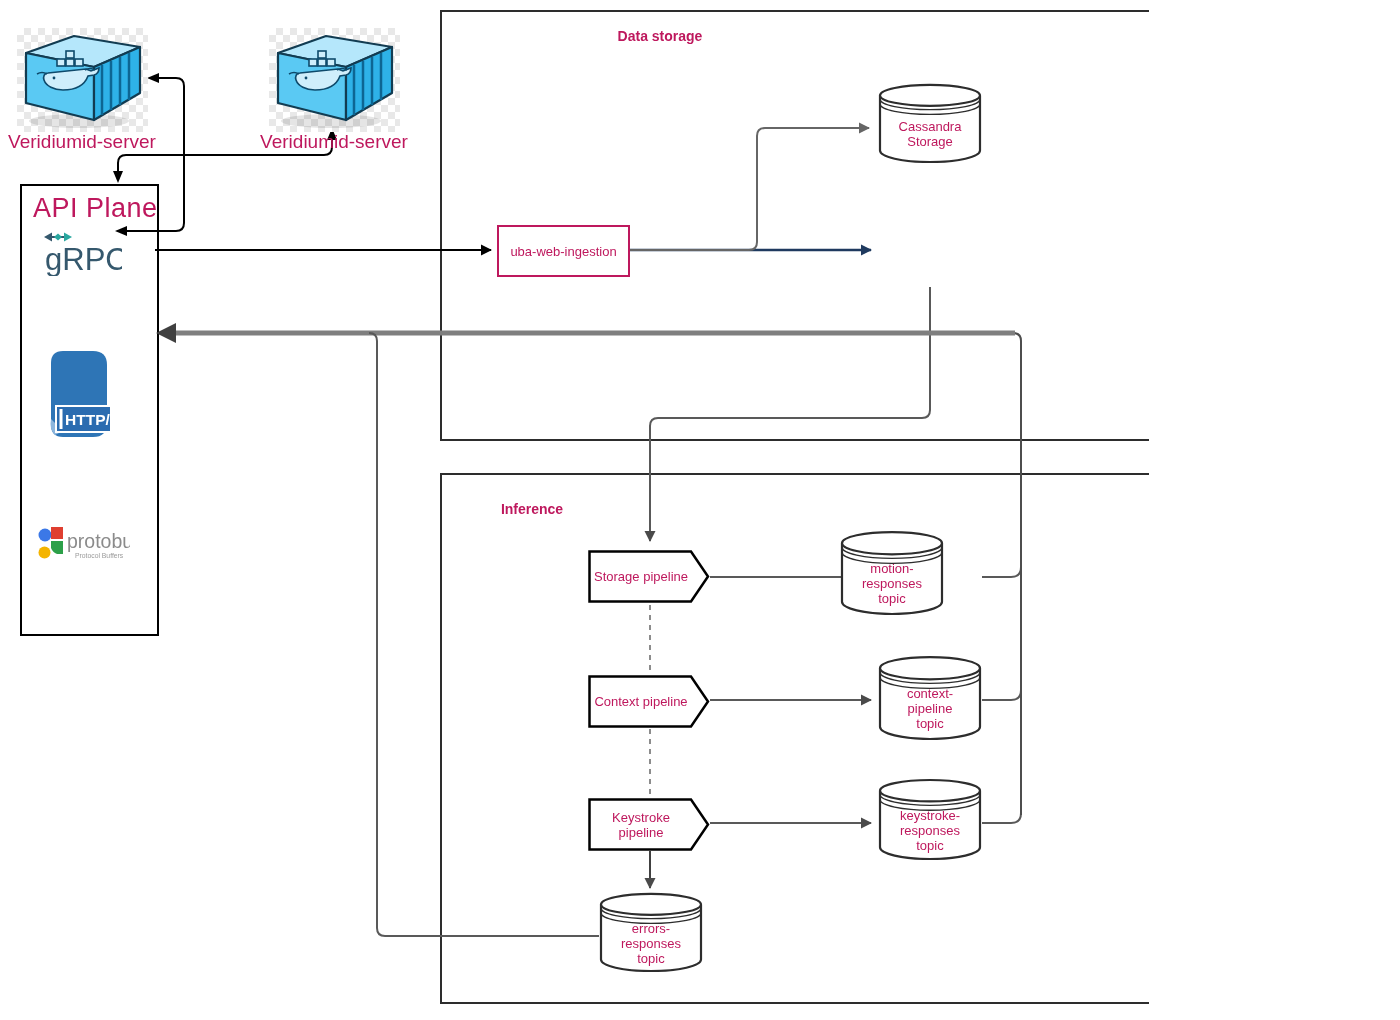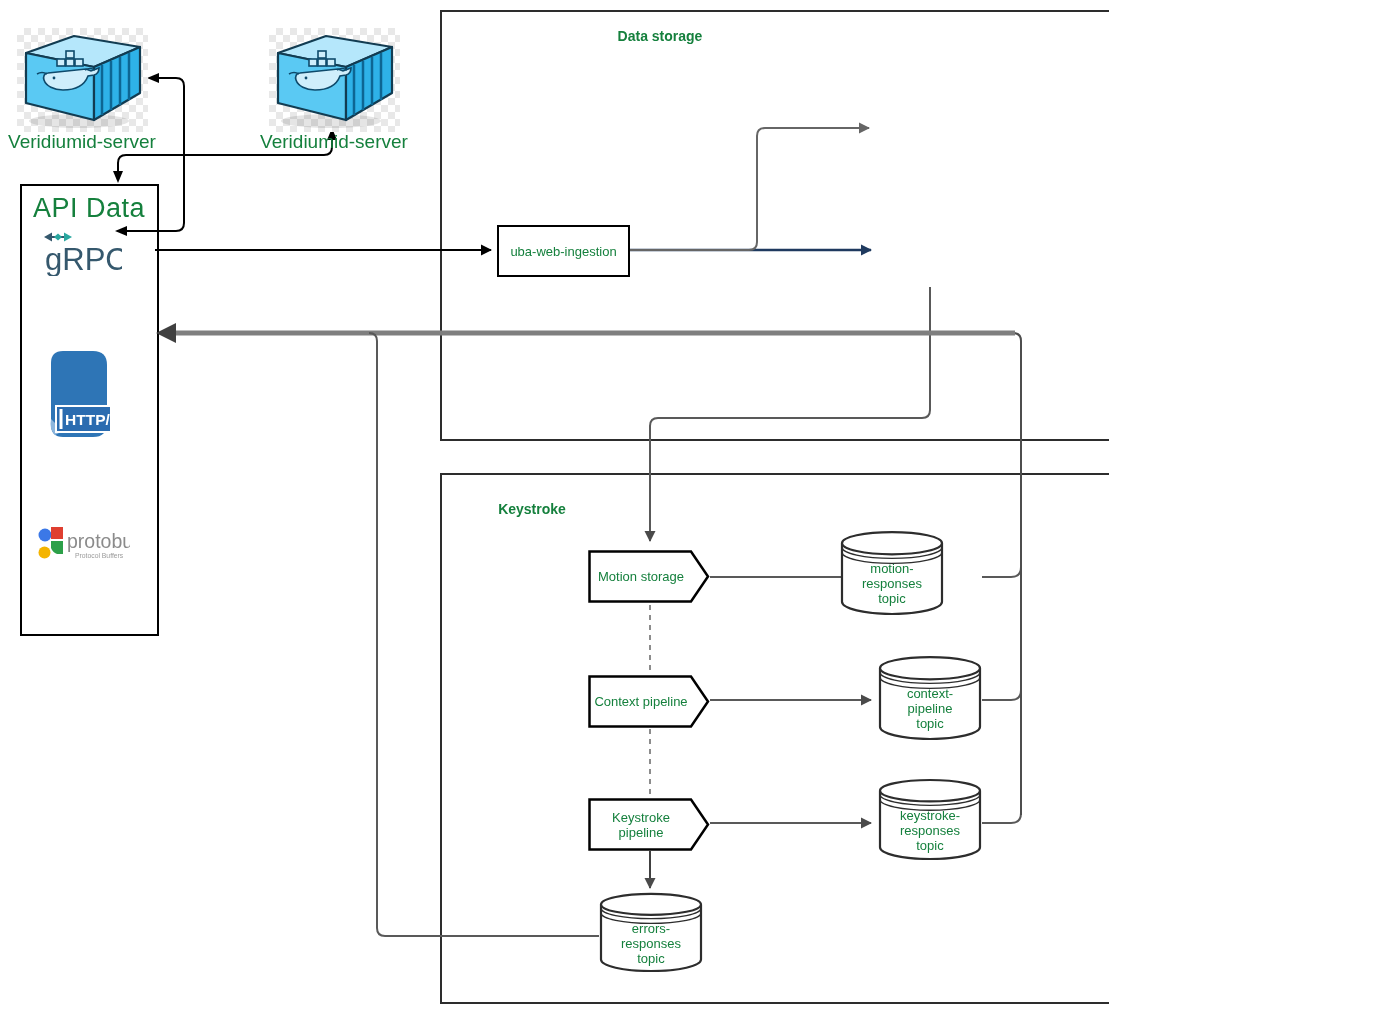--- a/index.html
+++ b/index.html
@@ -1,22 +1,22 @@
 <!DOCTYPE html>
 <html><head>
 <meta charset="utf-8">
 <style>
   html,body{margin:0;padding:0;background:#fff;}
   .canvas{position:relative;width:1109px;height:1020px;background:#fff;
-          font-family:"Liberation Sans",sans-serif;color:#15803d;overflow:hidden;}
+          font-family:"Liberation Sans",sans-serif;color:#be185d;overflow:hidden;padding-left:40px;}
   .group-box{position:absolute;border:2px solid #2d2d2d;background:transparent;}
   .group-title{position:absolute;font-weight:bold;font-size:14px;text-align:center;}
   .api-box{position:absolute;border:2px solid #000;background:#fff;}
   .api-title{position:absolute;font-size:27px;letter-spacing:.5px;}
-  .node-rect{position:absolute;border:2px solid #000000;background:#fff;
+  .node-rect{position:absolute;border:2px solid #be185d;background:#fff;
              display:flex;align-items:center;justify-content:center;font-size:13px;}
   .cyl{position:absolute;}
   .cyl svg{position:absolute;left:0;top:0;width:100%;height:100%;}
   .cyl-label{position:absolute;left:0;right:0;top:26px;bottom:4px;
              display:flex;align-items:center;justify-content:center;text-align:center;
              font-size:13px;line-height:15px;white-space:pre-line;}
   .pipe{position:absolute;width:122px;height:53px;}
   .pipe svg{position:absolute;left:0;top:0;width:100%;height:100%;}
   .pipe-label{position:absolute;left:0;top:0;right:16px;bottom:0;
               display:flex;align-items:center;justify-content:center;
@@ -34,24 +34,24 @@
 </style>
 </head>
 <body>
 
 <div class="canvas">
 
   <div class="group-box" style="left:440px;top:10px;width:928px;height:427px;"></div>
   <div class="group-title" style="left:600px;top:28px;width:120px;">Data storage</div>
 
   <div class="group-box" style="left:440px;top:473px;width:939px;height:527px;"></div>
-  <div class="group-title" style="left:482px;top:501px;width:100px;">Keystroke</div>
+  <div class="group-title" style="left:482px;top:501px;width:100px;">Inference</div>
 
   <div class="api-box" style="left:20px;top:184px;width:135px;height:448px;"></div>
-  <div class="api-title" style="left:33px;top:193px;">API Data</div>
+  <div class="api-title" style="left:33px;top:193px;">API Plane</div>
 
   <svg class="edges" viewBox="0 0 1400 1020">
     <defs>
       <marker id="arrR_blk" markerUnits="userSpaceOnUse" markerWidth="13" markerHeight="13" refX="11" refY="6.5" orient="auto">
           <path d="M1,1 L12,6.5 L1,12 Z" fill="#000"></path>
         </marker>
       <marker id="arrR_nav" markerUnits="userSpaceOnUse" markerWidth="13" markerHeight="13" refX="11" refY="6.5" orient="auto">
           <path d="M1,1 L12,6.5 L1,12 Z" fill="#1f3a5f"></path>
         </marker>
       <marker id="arrR_gry" markerUnits="userSpaceOnUse" markerWidth="13" markerHeight="13" refX="11" refY="6.5" orient="auto">
@@ -178,27 +178,38 @@
       <circle cx="10.5" cy="28.5" r="6" fill="#f4b400"></circle>
       <text x="33" y="24" font-size="19.5" fill="#8b8b8b" font-family="Liberation Sans, sans-serif">protobuf</text>
       <text x="41" y="33.5" font-size="6.8" fill="#9a9a9a" font-family="Liberation Sans, sans-serif">Protocol Buffers</text>
     </svg>
   </div>
 
   <div class="node-rect" style="left:497px;top:225px;width:129px;height:48px;">
     <span>uba-web-ingestion</span>
   </div>
 
+  <div class="cyl" style="left:878px;top:83px;width:104px;height:80px;">
+    <svg viewBox="0 0 104 84" preserveAspectRatio="none">
+      <g fill="#fff" stroke="#2d2d2d" stroke-width="2.2">
+        <path d="M2,13 V71 A50,12 0 0 0 102,71 V13"></path>
+        <ellipse cx="52" cy="13" rx="50" ry="11"></ellipse>
+      </g>
+      <path d="M2,17 a50,11 0 0 0 100,0 M2,22 a50,11 0 0 0 100,0" fill="none" stroke="#2d2d2d" stroke-width="1.4"></path>
+    </svg>
+    <div class="cyl-label">Cassandra
+Storage</div>
+  </div>
 
 
   <div class="pipe" style="left:588px;top:550px;">
     <svg viewBox="0 0 122 53">
       <polygon points="1.5,1.5 103,1.5 120,26.5 103,51.5 1.5,51.5" fill="#fff" stroke="#000" stroke-width="2.5"></polygon>
     </svg>
-    <div class="pipe-label">Motion storage</div>
+    <div class="pipe-label">Storage pipeline</div>
   </div>
 
   <div class="pipe" style="left:588px;top:675px;">
     <svg viewBox="0 0 122 53">
       <polygon points="1.5,1.5 103,1.5 120,26.5 103,51.5 1.5,51.5" fill="#fff" stroke="#000" stroke-width="2.5"></polygon>
     </svg>
     <div class="pipe-label">Context pipeline</div>
   </div>
 
   <div class="pipe" style="left:588px;top:798px;">

